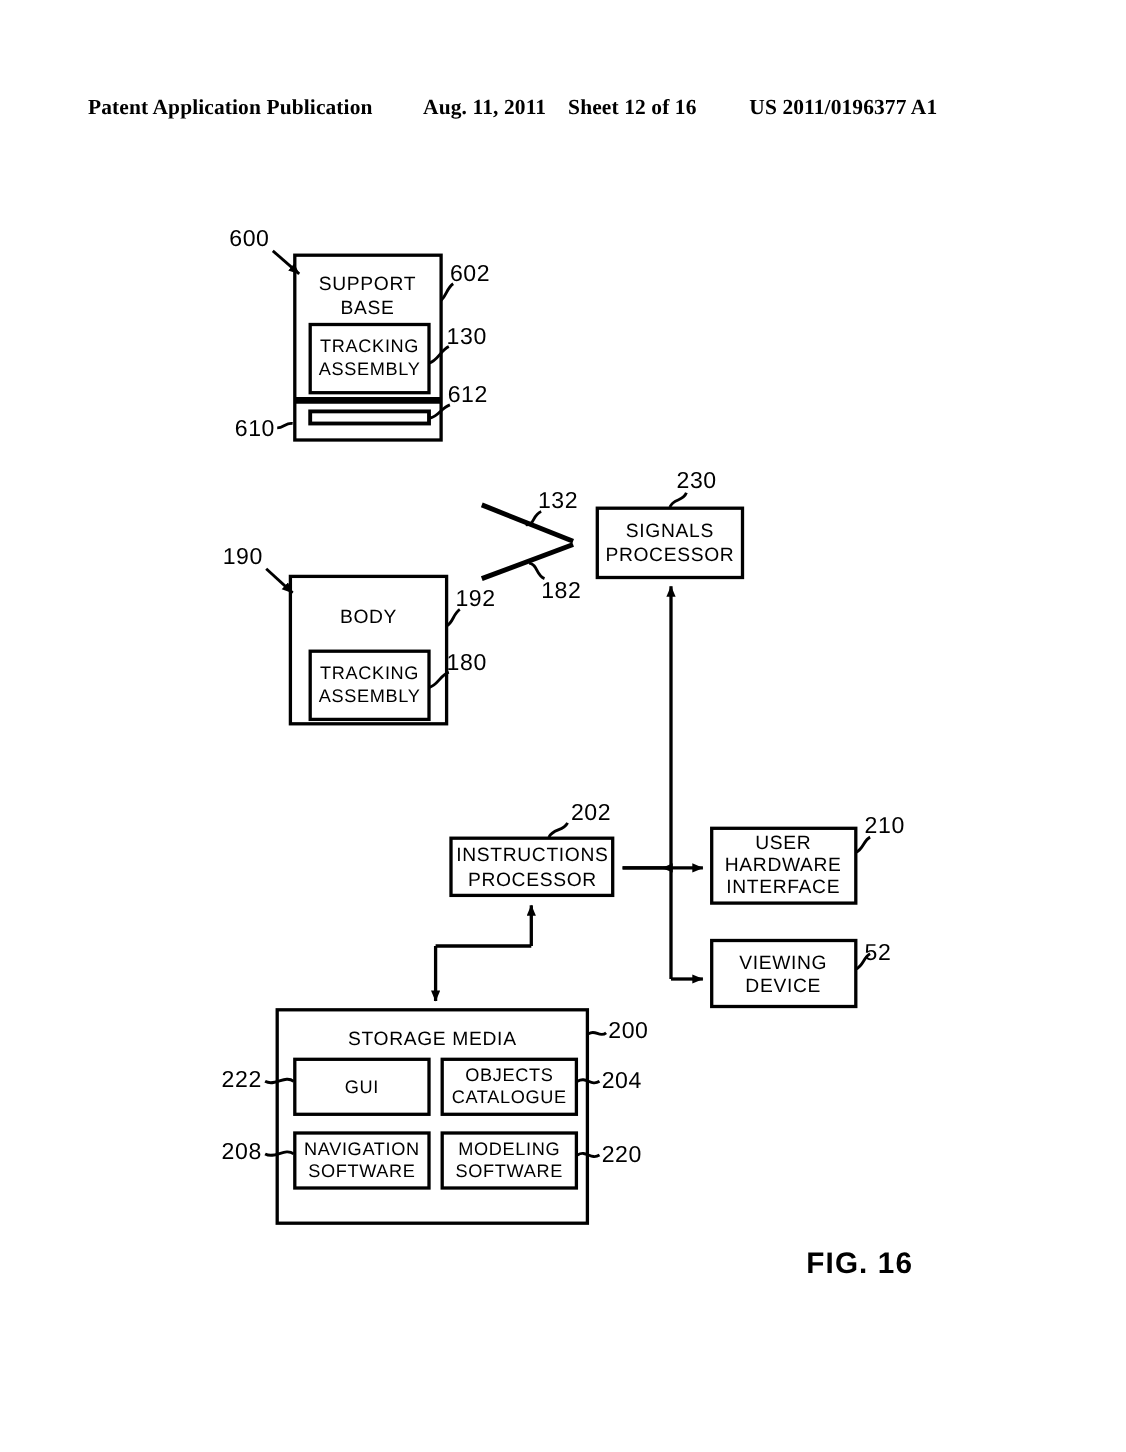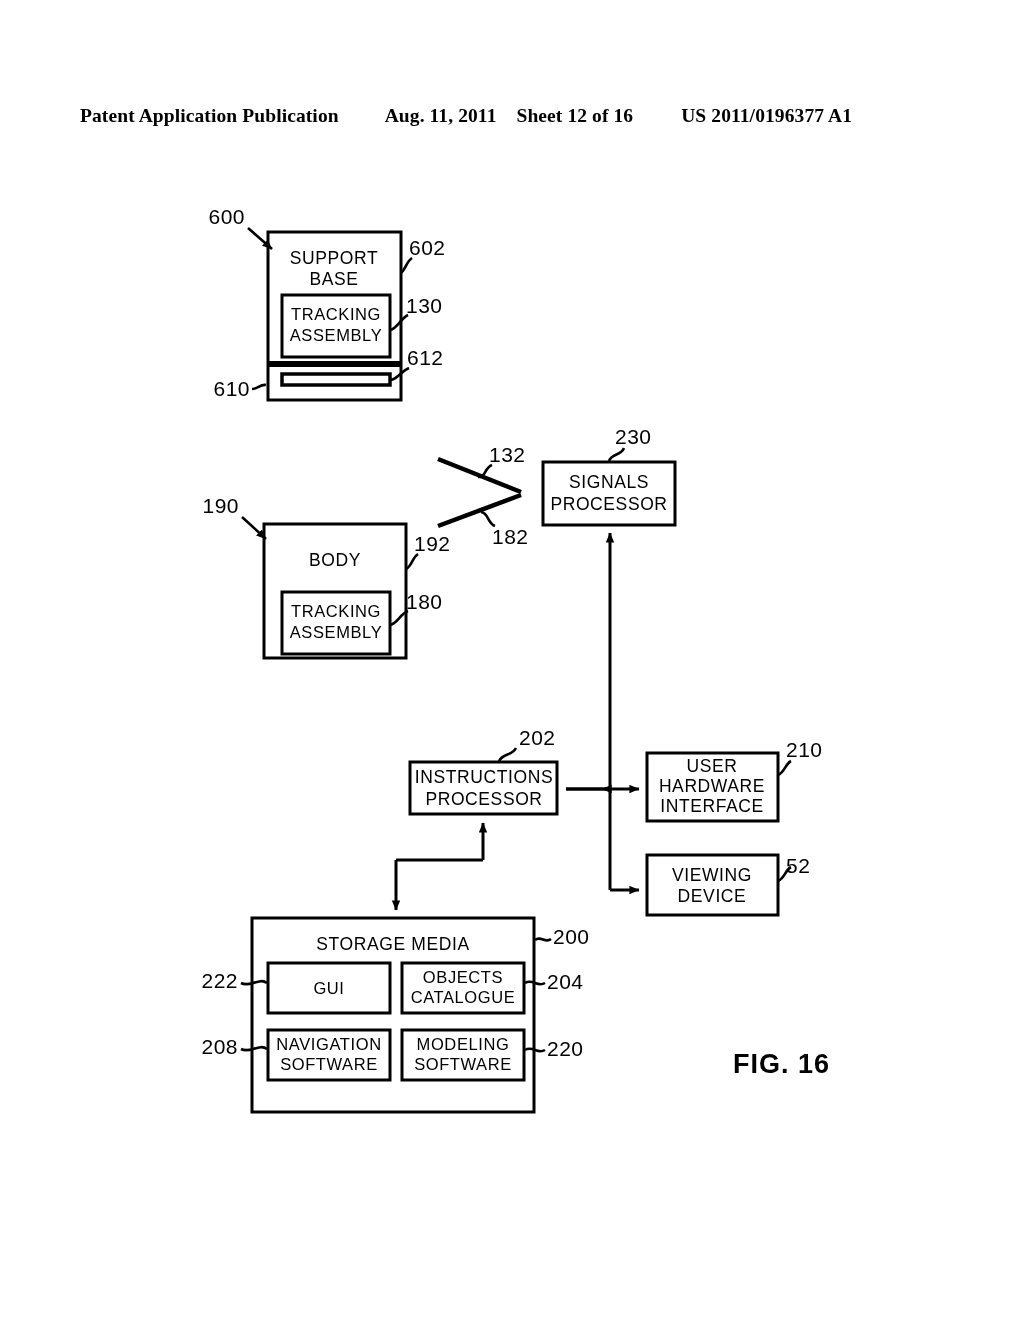--- a/index.html
+++ b/index.html
@@ -25,21 +25,20 @@
     position: absolute;
     top: 88px;
     left: 0;
     width: 932px;
     text-align: center;
     font-family: "Liberation Serif", serif;
     font-weight: bold;
     font-size: 19.5px;
     letter-spacing: 0.1px;
     white-space: nowrap;
-    margin-top: 17px;
   }
   .pub-header span { display: inline-block; }
   .hdr-gap-1 { width: 36px; }
   .hdr-gap-2 { width: 10px; }
   .hdr-gap-3 { width: 38px; }
   svg.diagram {
     position: absolute;
     top: 0;
     left: 0;
     width: 1024px;
@@ -93,21 +92,21 @@
     fill: none;
   }
   .conn {
     stroke: #000000;
     stroke-width: 3;
     fill: none;
   }
   .fig-caption {
     position: absolute;
     left: 733px;
-    top: 1049px;
+    top: 1133px;
     font-family: "Liberation Sans", sans-serif;
     font-weight: bold;
     font-size: 27px;
     letter-spacing: 1px;
   }
 </style>
 </head>
 <body>
 
 <div id="page">

